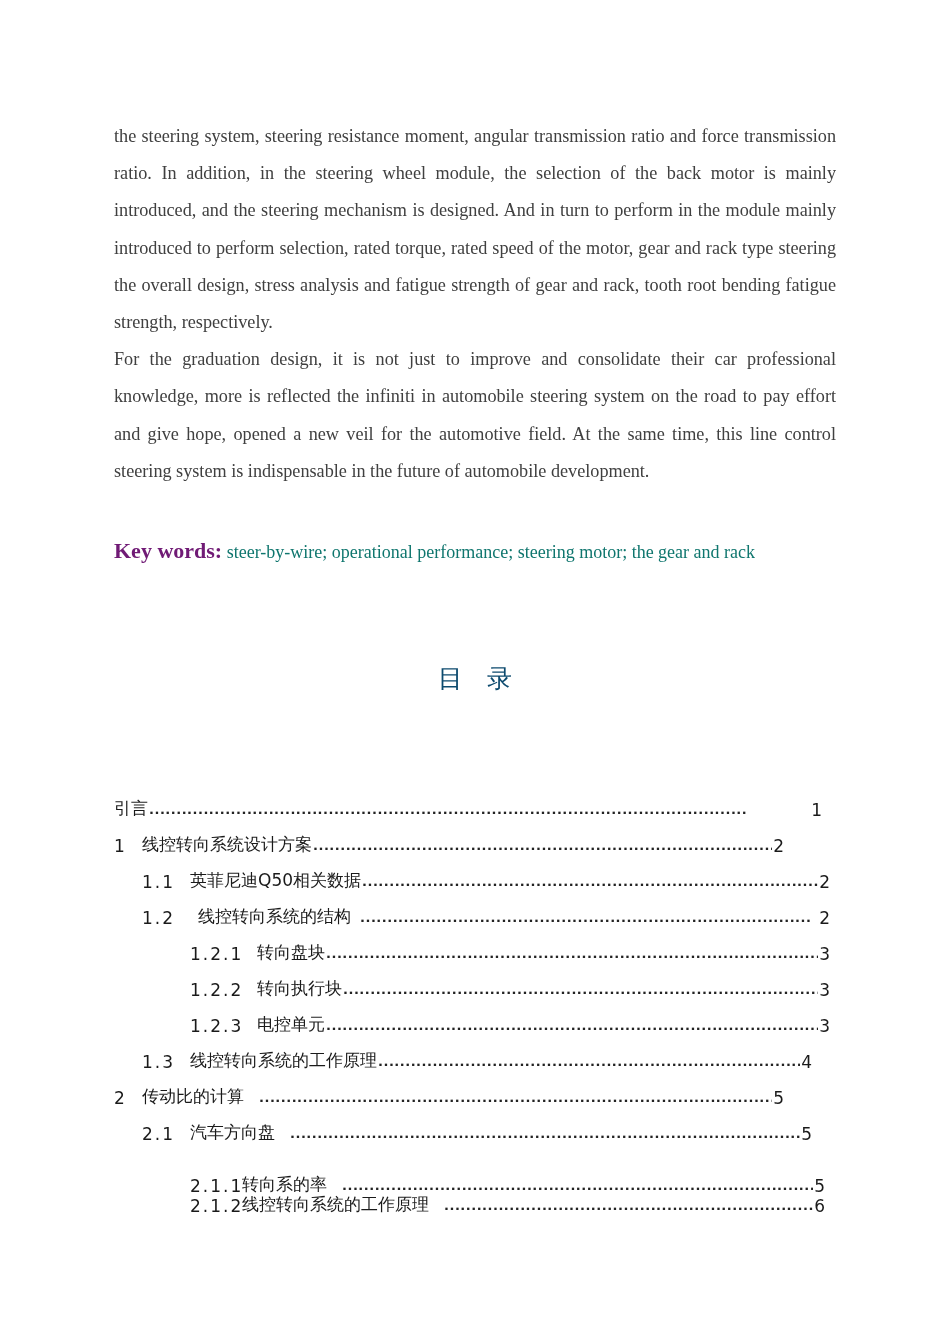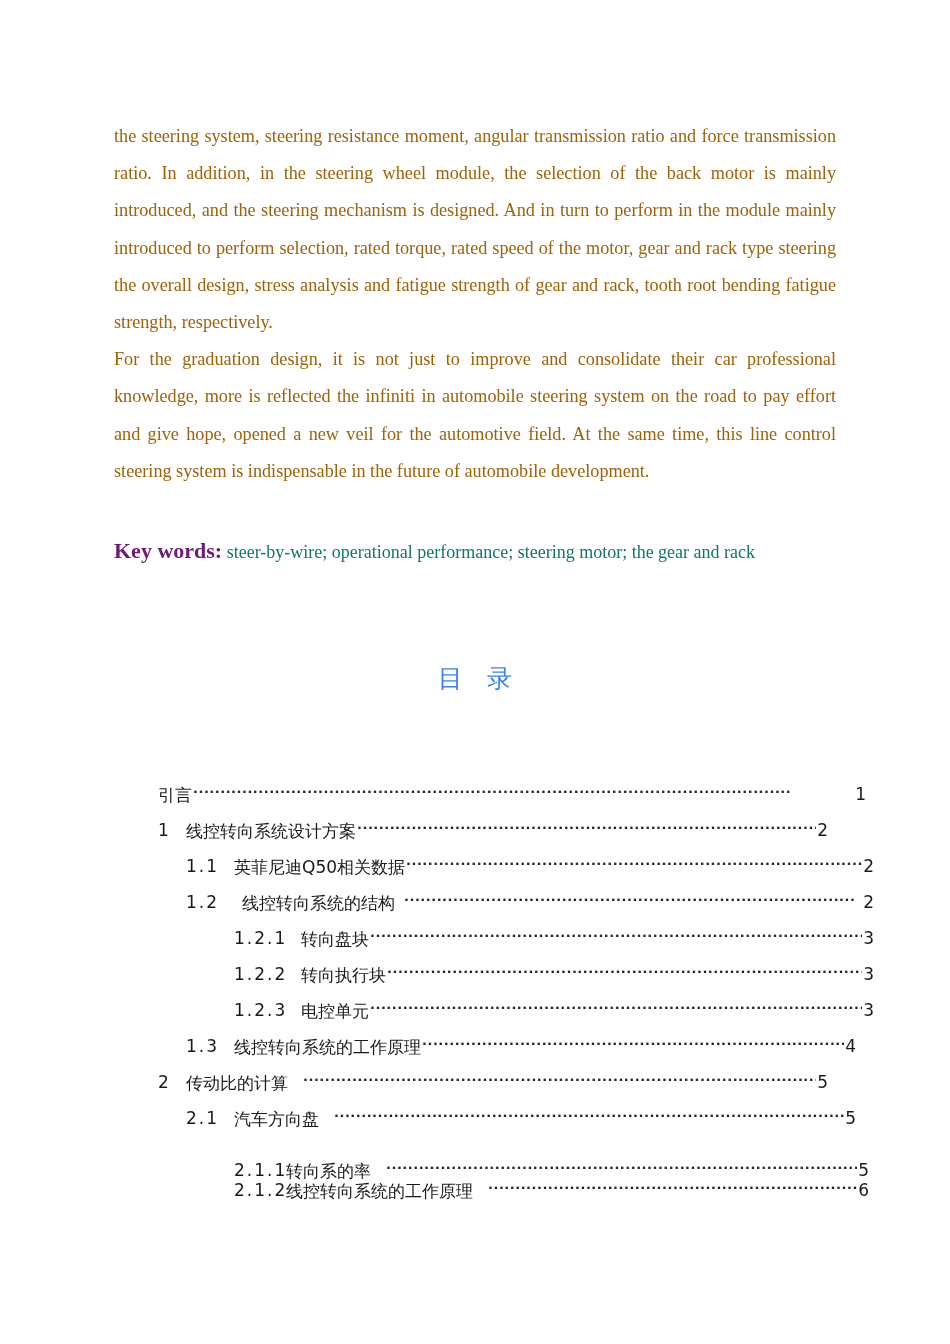--- a/index.html
+++ b/index.html
@@ -1,40 +1,39 @@
 <!DOCTYPE html>
 <html><head>
 <meta charset="utf-8">
 <style>
   html, body { margin: 0; padding: 0; background: #ffffff; }
   body { width: 950px; height: 1344px; position: relative; overflow: hidden; }
   .page { position: absolute; left: 0; top: 0; width: 950px; height: 1344px; background: #fff; }
   .abstract {
     position: absolute; left: 114px; top: 118px; width: 722px;
-    font-family: "Liberation Serif", serif; font-size: 18.2px; color: #a16207;
+    font-family: "Liberation Serif", serif; font-size: 18.2px; color: #404040;
     line-height: 37.2px; text-align: justify;
   }
   .abstract p { margin: 0; text-align: justify; }
   .keywords {
     position: absolute; left: 114px; top: 538px; width: 760px;
     font-family: "Liberation Serif", serif; color: #3a3a3a; white-space: nowrap;
   }
   .kw-label { font-weight: bold; font-size: 22px; color: #701a75; }
   .kw-text { font-size: 18px; color: #0f766e; }
   .toc-title {
     position: absolute; left: 0; top: 662px; width: 950px; text-align: center;
-    font-family: "DejaVu Sans", sans-serif; font-size: 25px; color: #3b82f6; letter-spacing: 24px;
+    font-family: "DejaVu Sans", sans-serif; font-size: 25px; color: #0c4a6e; letter-spacing: 24px;
     padding-left: 24px; box-sizing: border-box;
   }
   .toc { position: absolute; left: 0; top: 784px; width: 950px; }
   .toc-row {
-    position: absolute; display: flex; align-items: flex-start;
+    position: absolute; display: flex; align-items: flex-end;
     font-family: "DejaVu Sans", sans-serif; font-size: 17px; color: #1a1a1a; height: 36px;
     white-space: nowrap;
-    margin-left: 44px;
   }
   .toc-num { display: inline-block; letter-spacing: 2px; }
   .toc-label { display: inline-block; }
   .toc-dots {
     flex: 1; overflow: hidden; margin: 0 1px; letter-spacing: 0.5px;
     font-family: "DejaVu Sans", sans-serif; font-size: 13px; font-weight: bold; color: #222;
   }
   .toc-page { display: inline-block; }
 </style>
 </head>

